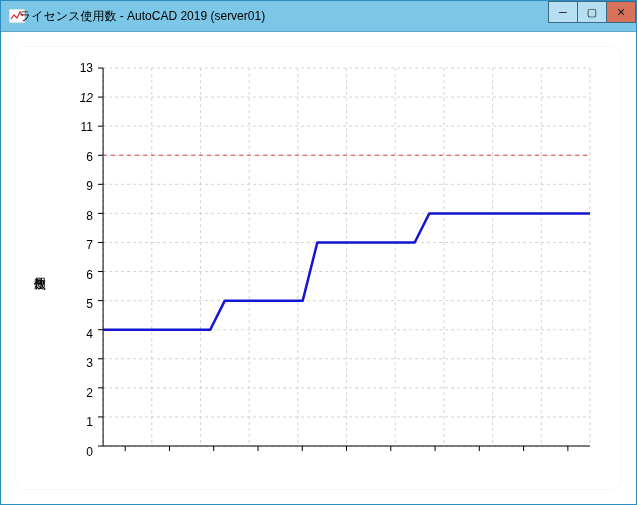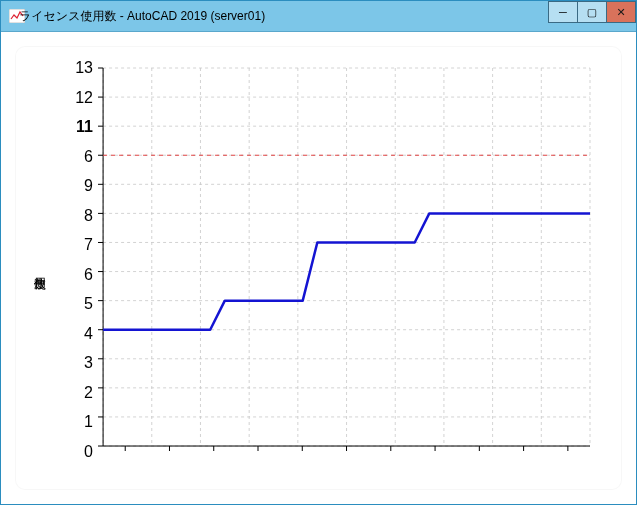--- a/index.html
+++ b/index.html
@@ -116,21 +116,21 @@
     position: absolute;
     left: 52px;
     top: 22px;
     bottom: 38px;
     width: 26px;
   }
   .y-tick-labels span {
     position: absolute;
     right: 0;
     transform: translateY(-50%);
-    font-size: 16px;
+    font-size: 12px;
     color: #000;
     text-align: right;
     width: 26px;
   }
 </style>
 </head>
 <body>
 
 <div class="window">
   <div class="titlebar">
@@ -163,22 +163,22 @@
           <span style="top: 92.3077%;">1</span>
           <span style="top: 84.6154%;">2</span>
           <span style="top: 76.9231%;">3</span>
           <span style="top: 69.2308%;">4</span>
           <span style="top: 61.5385%;">5</span>
           <span style="top: 53.8462%;">6</span>
           <span style="top: 46.1538%;">7</span>
           <span style="top: 38.4615%;">8</span>
           <span style="top: 30.7692%;">9</span>
           <span style="top: 23.0769%;">6</span>
-          <span style="top: 15.3846%; font-weight: bold;">11</span>
-          <span style="top: 7.69231%;">12</span>
+          <span style="top: 15.3846%;">11</span>
+          <span style="top: 7.69231%; font-style: italic;">12</span>
           <span style="top: 0%;">13</span>
         </div>
 
       <div class="plot-wrap">
         <svg class="plot" id="plot-svg" viewBox="-6 0 486 386" preserveAspectRatio="none" overflow="visible">
             <line x1="0" y1="380" x2="480" y2="380" stroke="#c8c8c8" stroke-width="0.8" stroke-dasharray="3,3" vector-effect="non-scaling-stroke"></line>
             <line x1="0" y1="350.7692307692308" x2="480" y2="350.7692307692308" stroke="#c8c8c8" stroke-width="0.8" stroke-dasharray="3,3" vector-effect="non-scaling-stroke"></line>
             <line x1="0" y1="321.53846153846155" x2="480" y2="321.53846153846155" stroke="#c8c8c8" stroke-width="0.8" stroke-dasharray="3,3" vector-effect="non-scaling-stroke"></line>
             <line x1="0" y1="292.3076923076923" x2="480" y2="292.3076923076923" stroke="#c8c8c8" stroke-width="0.8" stroke-dasharray="3,3" vector-effect="non-scaling-stroke"></line>
             <line x1="0" y1="263.0769230769231" x2="480" y2="263.0769230769231" stroke="#c8c8c8" stroke-width="0.8" stroke-dasharray="3,3" vector-effect="non-scaling-stroke"></line>

